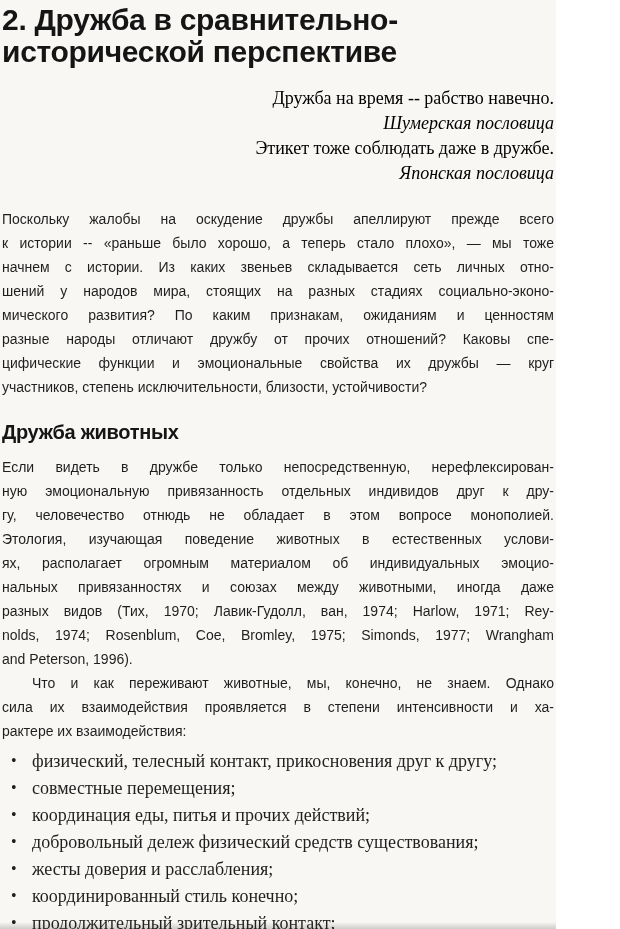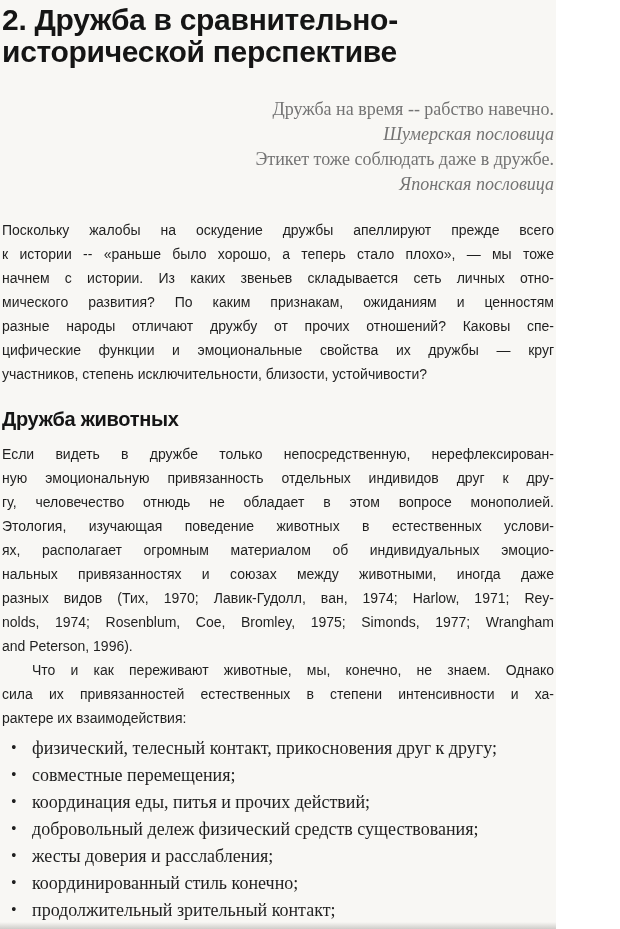--- a/index.html
+++ b/index.html
@@ -17,26 +17,26 @@
     margin: 2px 0 0 0;
     font-family: "Liberation Sans", sans-serif;
     font-weight: 700;
     font-size: 30px;
     line-height: 32px;
     letter-spacing: -0.3px;
     color: #151515;
   }
   .chapter-title .title-line { display: block; }
   .epigraph-block {
-    margin-top: 29px;
+    margin-top: 18px;
     text-align: right;
     font-family: "Liberation Serif", serif;
     font-size: 18px;
     line-height: 25px;
-    color: #737373;
+    color: #000000;
   }
   .epigraph-attr { font-style: italic; }
   .body-text {
     margin-top: 21px;
     font-family: Liberation Sans, sans-serif;
     font-size: 14px;
     line-height: 24px;
     color: #1f1f1f;
   }
   .para { margin: 0; }
@@ -89,20 +89,21 @@
     <div class="epigraph-attr">Шумерская пословица</div>
     <div class="epigraph-text">Этикет тоже соблюдать даже в дружбе.</div>
     <div class="epigraph-attr">Японская пословица</div>
   </div>
 
   <div class="body-text">
       <div class="para">
         <div class="line just">Поскольку жалобы на оскудение дружбы апеллируют прежде всего</div>
         <div class="line just">к истории -- «раньше было хорошо, а теперь стало плохо», — мы тоже</div>
         <div class="line just">начнем с истории. Из каких звеньев складывается сеть личных отно-</div>
+        <div class="line just">шений у народов мира, стоящих на разных стадиях социально-эконо-</div>
         <div class="line just">мического развития? По каким признакам, ожиданиям и ценностям</div>
         <div class="line just">разные народы отличают дружбу от прочих отношений? Каковы спе-</div>
         <div class="line just">цифические функции и эмоциональные свойства их дружбы — круг</div>
         <div class="line">участников, степень исключительности, близости, устойчивости?</div>
       </div>
     </div>
 
   <h2 class="section-heading">Дружба животных</h2>
 
   <div class="body-text" style="margin-top:0;">
@@ -112,21 +113,21 @@
         <div class="line just">гу, человечество отнюдь не обладает в этом вопросе монополией.</div>
         <div class="line just">Этология, изучающая поведение животных в естественных услови-</div>
         <div class="line just">ях, располагает огромным материалом об индивидуальных эмоцио-</div>
         <div class="line just">нальных привязанностях и союзах между животными, иногда даже</div>
         <div class="line just">разных видов (Тих, 1970; Лавик-Гудолл, ван, 1974; Harlow, 1971; Rey-</div>
         <div class="line just">nolds, 1974; Rosenblum, Coe, Bromley, 1975; Simonds, 1977; Wrangham</div>
         <div class="line">and Peterson, 1996).</div>
       </div>
       <div class="para">
         <div class="line just first-indent">Что и как переживают животные, мы, конечно, не знаем. Однако</div>
-        <div class="line just">сила их привязанностей естественных в степени интенсивности и ха-</div>
+        <div class="line just">сила их взаимодействия проявляется в степени интенсивности и ха-</div>
         <div class="line">рактере их взаимодействия:</div>
       </div>
     </div>
 
   <div class="bullet-list">
       <div class="bullet-item">
         <span class="bullet-marker">•</span>
         <span class="bullet-text">физический, телесный контакт, прикосновения друг к другу;</span>
       </div>
       <div class="bullet-item">

